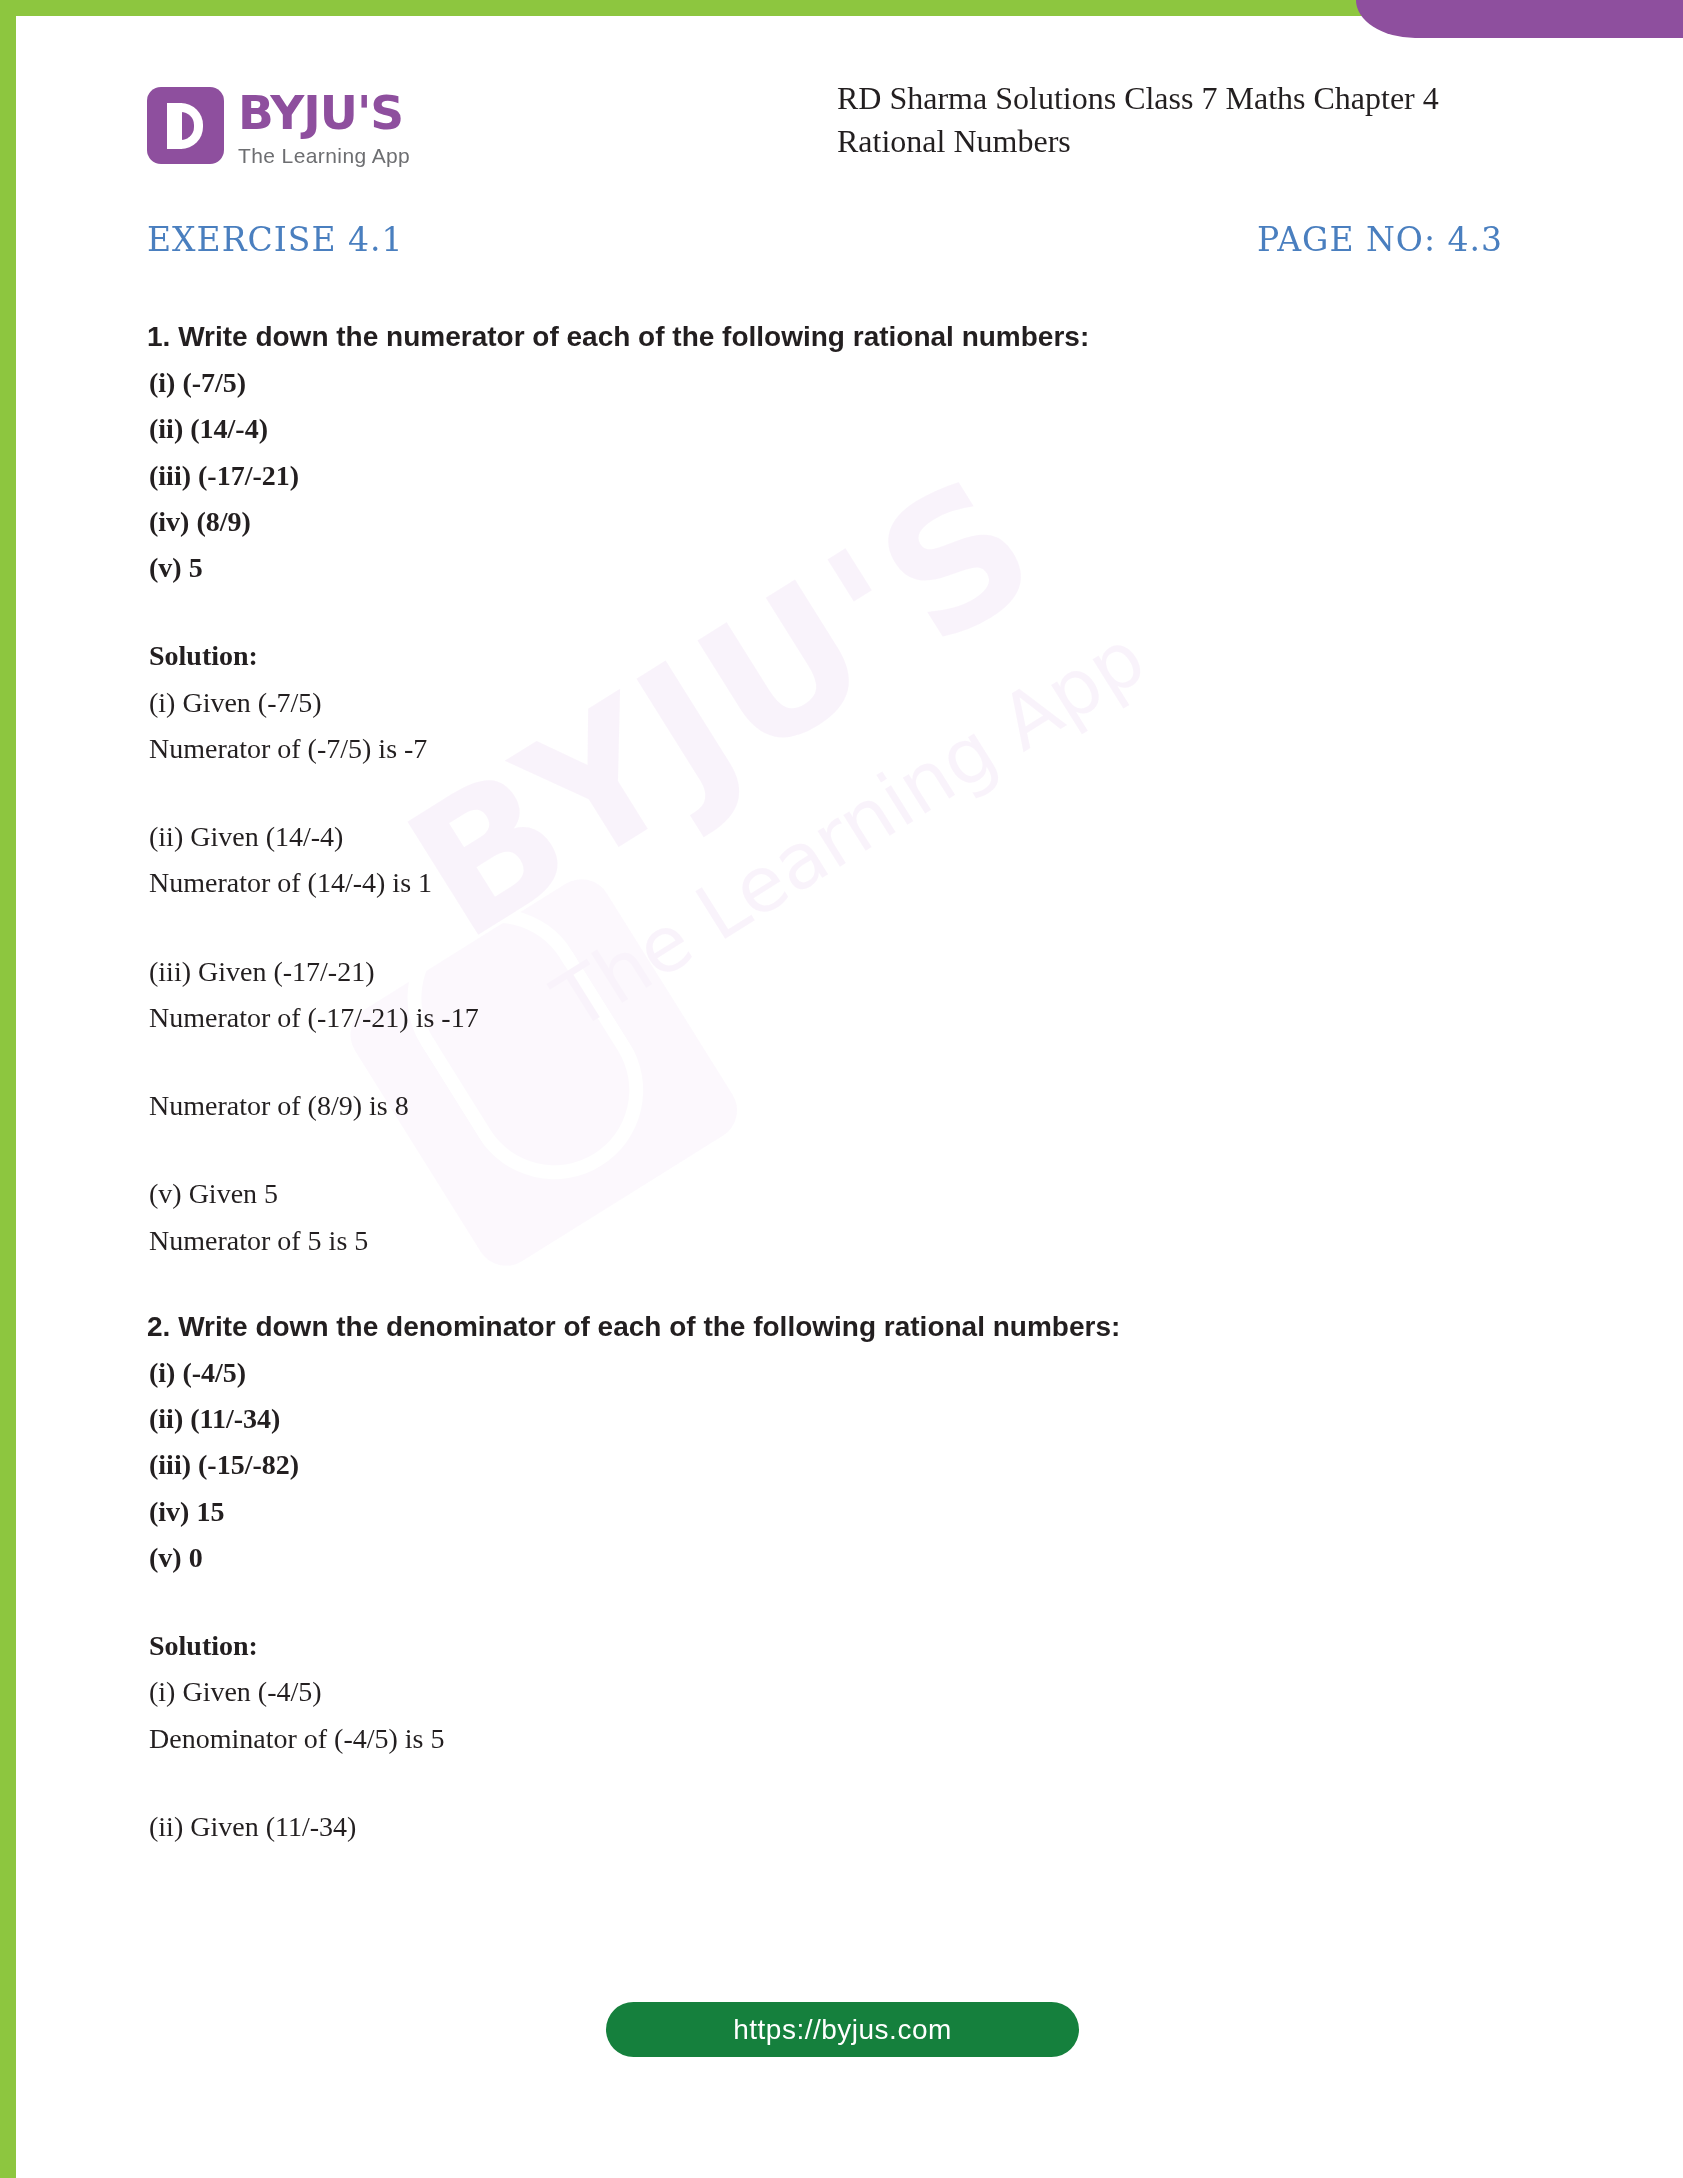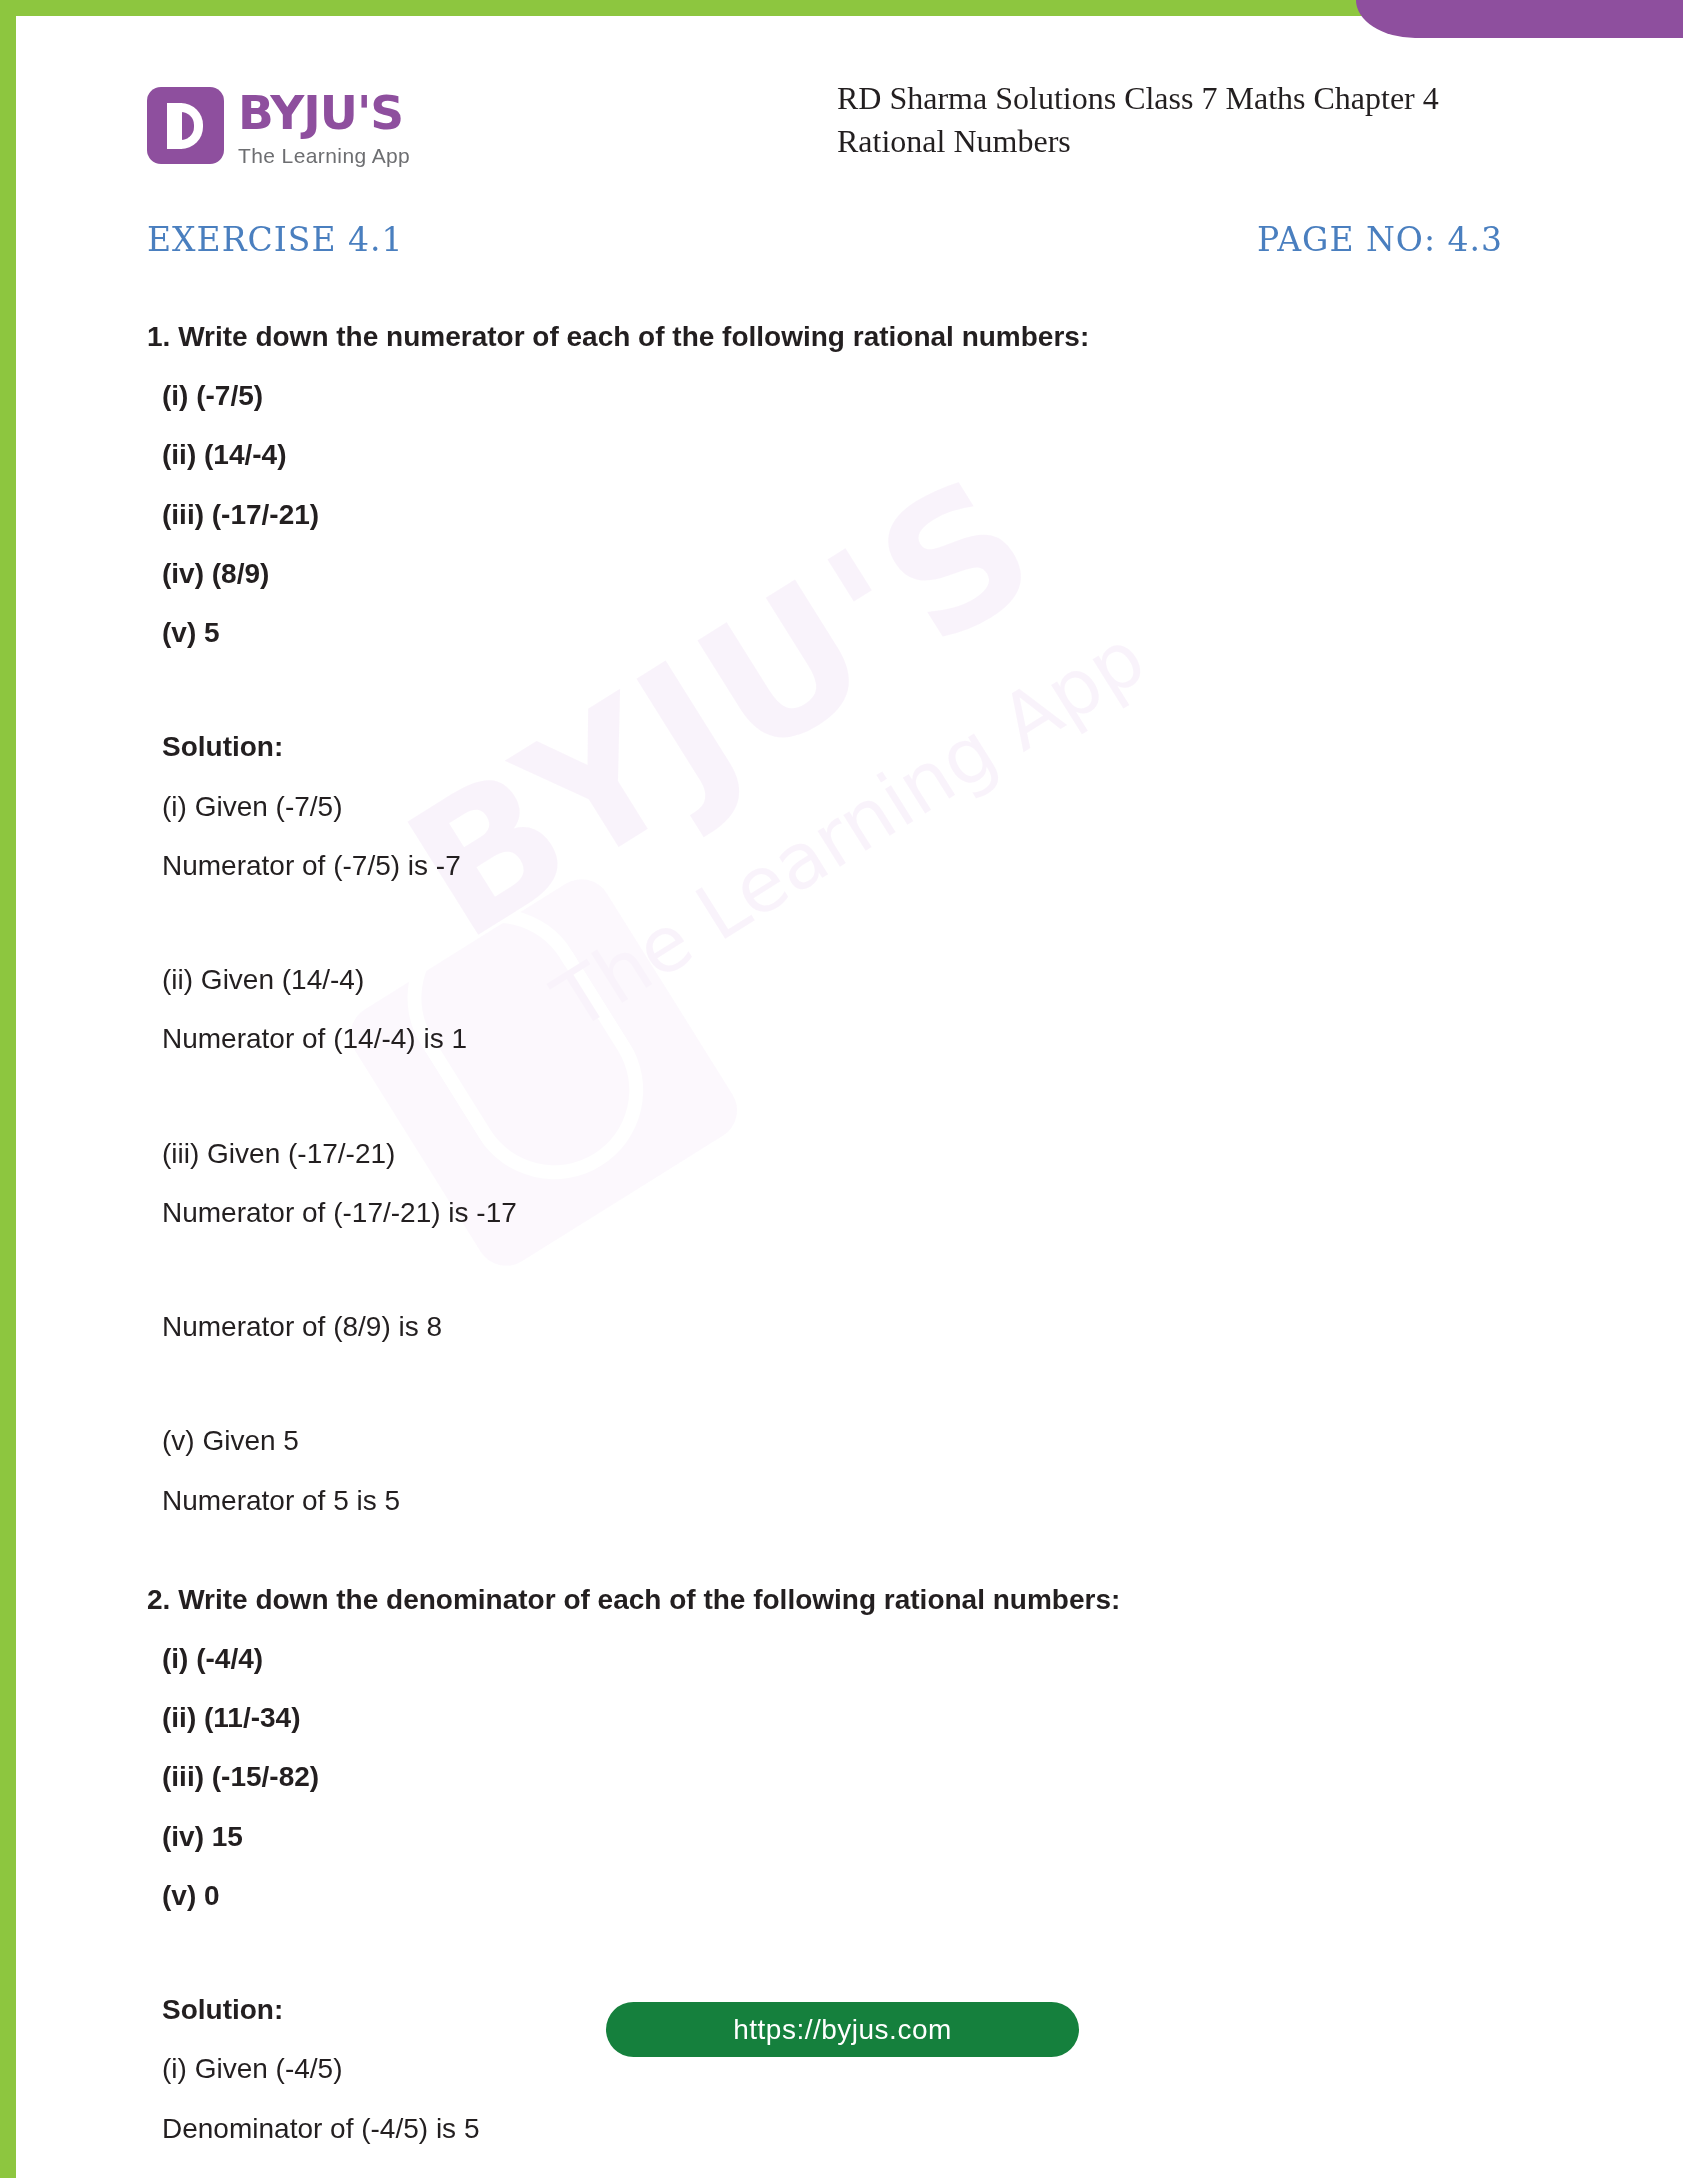--- a/index.html
+++ b/index.html
@@ -200,21 +200,22 @@
     top: 315px;
     width: 1386px;
     font-size: 28px;
     line-height: 1.58;
   }
   .q-head {
     font-weight: bold;
     margin: 0;
   }
   .line {
-    margin: 15px;
+    margin: 2px;
+    font-family: Liberation Serif, serif;
   }
   .bold {
     font-weight: bold;
   }
   .spacer {
     height: 40px;
   }
 
   
   .footer-pill {
@@ -302,21 +303,21 @@
       <div class="spacer"></div>
 
       <p class="line">(v) Given 5</p>
       <p class="line">Numerator of 5 is 5</p>
     </div>
 
     <div class="spacer"></div>
 
     <div>
       <p class="q-head">2. Write down the denominator of each of the following rational numbers:</p>
-      <p class="line bold">(i) (-4/4)</p>
+      <p class="line bold">(i) (-4/5)</p>
       <p class="line bold">(ii) (11/-34)</p>
       <p class="line bold">(iii) (-15/-82)</p>
       <p class="line bold">(iv) 15</p>
       <p class="line bold">(v) 0</p>
 
       <div class="spacer"></div>
 
       <p class="line bold">Solution:</p>
       <p class="line">(i) Given (-4/5)</p>
       <p class="line">Denominator of (-4/5) is 5</p>

